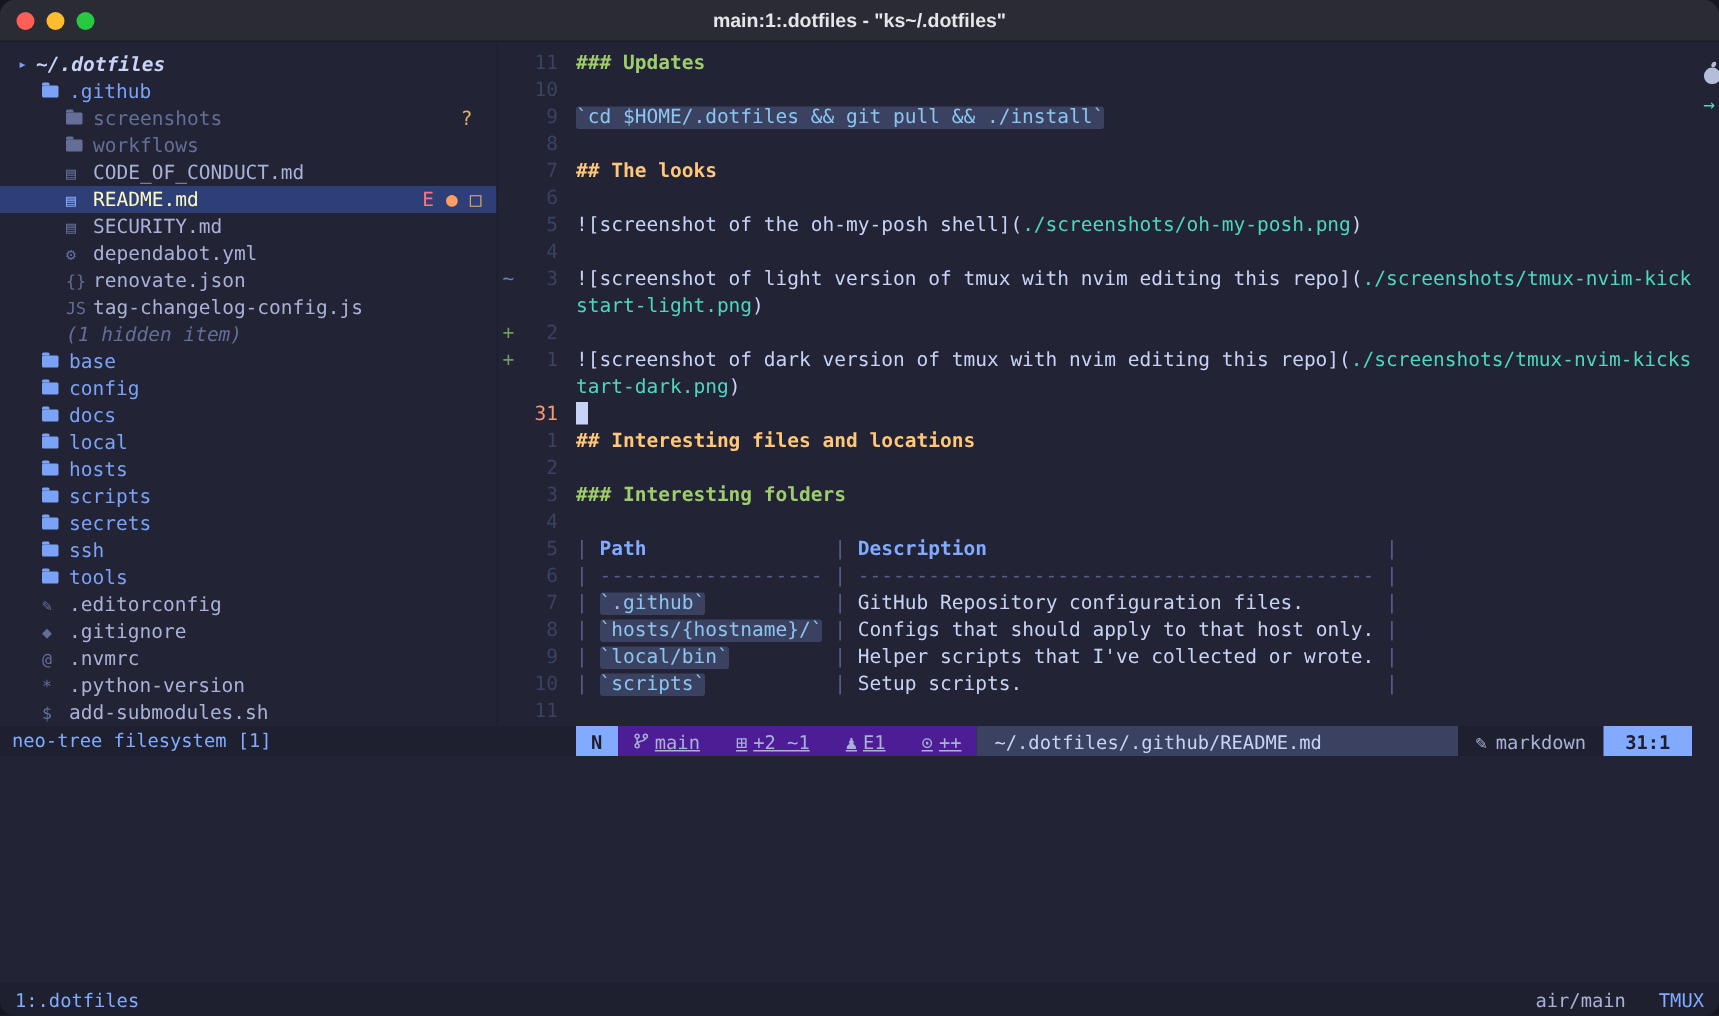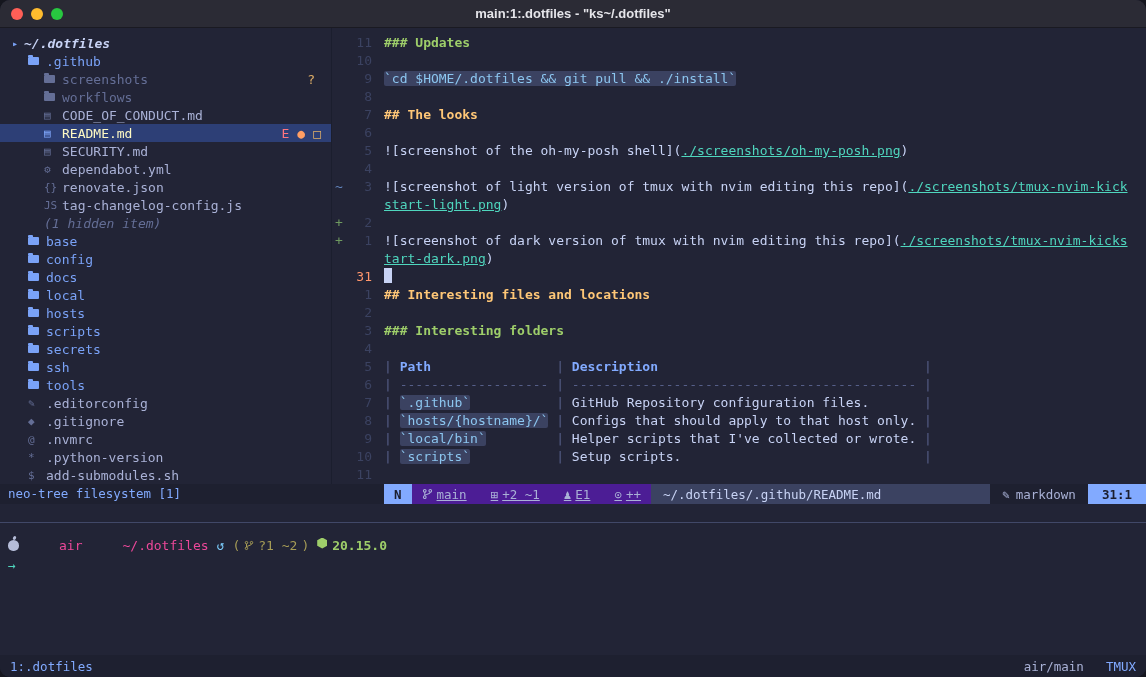--- a/index.html
+++ b/index.html
@@ -15,21 +15,21 @@
   }
   .lights { position: absolute; left: 11px; top: 8px; display: flex; gap: 8px; }
   .light { width: 12px; height: 12px; border-radius: 50%; }
   .light.red { background: #ff5f57; }
   .light.yellow { background: #febc2e; }
   .light.green { background: #28c840; }
   .title { color: #e5e5ea; font: bold 13px "Liberation Sans", sans-serif; }
 
   
   .term { height: 649px; display: flex; flex-direction: column; }
-  .panes { flex: 1; display: flex; flex-direction: column; min-height: 0; }
+  .panes { flex: 1; display: flex; min-height: 0; }
 
   
   .nvim { height: 494px; display: flex; flex-direction: column; flex: none; }
   .nvim-main { flex: 1; display: flex; min-height: 0; }
 
   
   .neotree { width: 331px; flex: none; padding-top: 6px; position: relative; overflow: hidden; }
   .vsep { width: 1px; background: #1b1e2e; flex: none; }
   .trow { height: 18px; display: flex; align-items: center; position: relative; padding-right: 10px; white-space: pre; }
   .lv0 { padding-left: 12px; } .lv1 { padding-left: 28px; } .lv2 { padding-left: 44px; }
@@ -60,21 +60,21 @@
   .erow { height: 18px; line-height: 18px; display: flex; white-space: pre; }
   .sign { width: 14px; text-align: center; flex: none; }
   .s-add { color: #6f9a60; } .s-chg { color: #6183bb; }
   .num { width: 26px; text-align: right; color: #3b4261; flex: none; }
   .num.cur { color: #ff966c; }
   .etxt { padding-left: 12px; white-space: pre; overflow: hidden; color: #c8d3f5; }
   .h2 { color: #ffc777; font-weight: bold; }
   .h3 { color: #9ece6a; font-weight: bold; }
   .bodytx { color: #c8d3f5; }
   .codespan { background: #3b4261; color: #8cc6f0; border-radius: 2px; }
-  .mdlink { color: #4fd6be; text-decoration: underline; }
+  .mdlink { color: #4fd6be; }
   .tpipe { color: #565f89; }
   .thead { color: #82aaff; font-weight: bold; }
   .cursor { display: inline-block; width: 8px; height: 15px; background: #c8d3f5; vertical-align: -2px; }
 
   
   .nvim-bottom { display: flex; height: 20px; flex: none; }
   .neostatus { width: 384px; flex: none; background: #1e2030; color: #82aaff;
                line-height: 20px; padding-left: 8px; font-size: 12.5px; white-space: pre; }
   .lualine { flex: 1; display: flex; align-items: stretch; background: #1e2030; font-size: 12.5px; min-width: 0; }
   .seg { display: flex; align-items: center; white-space: pre; }

